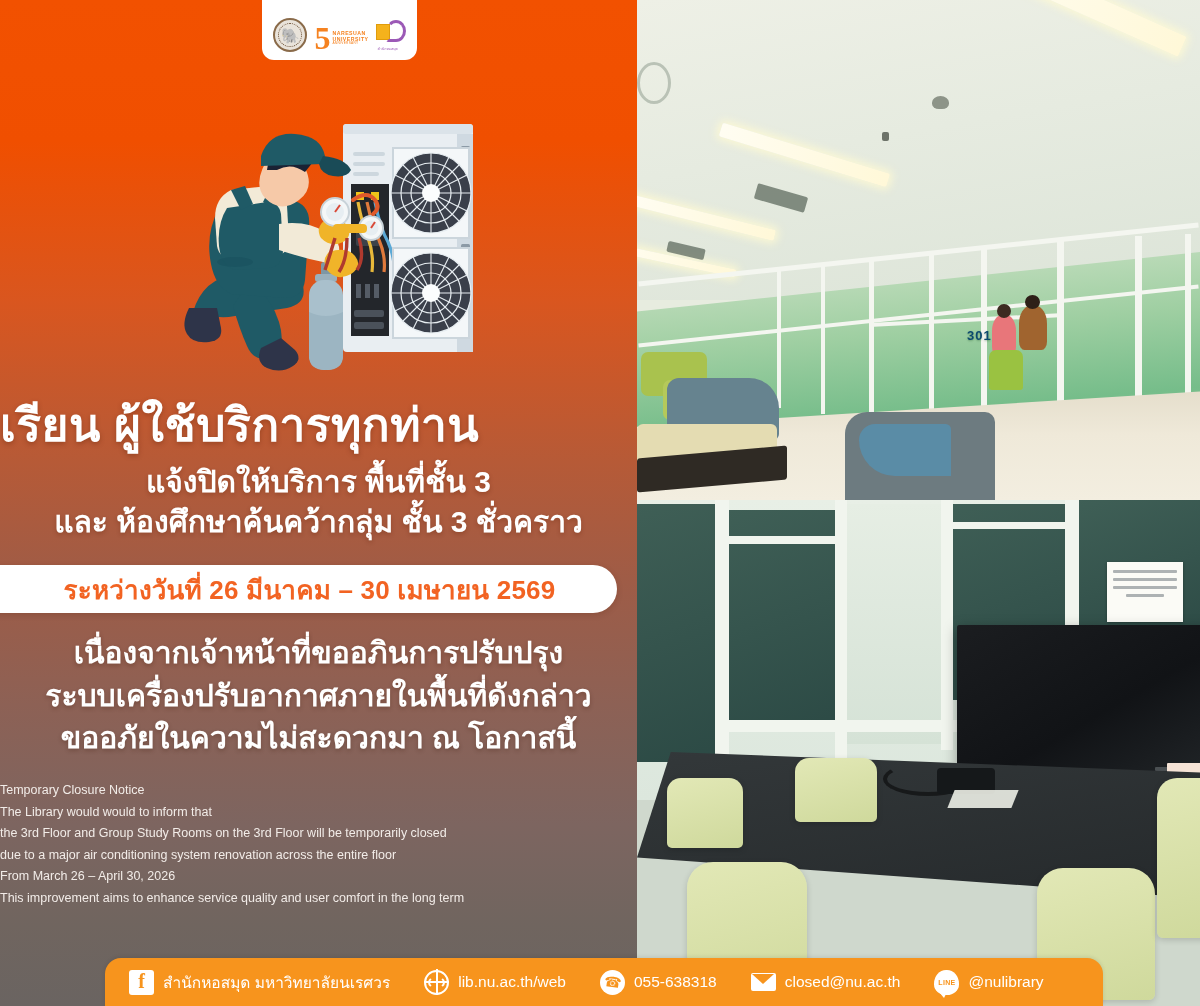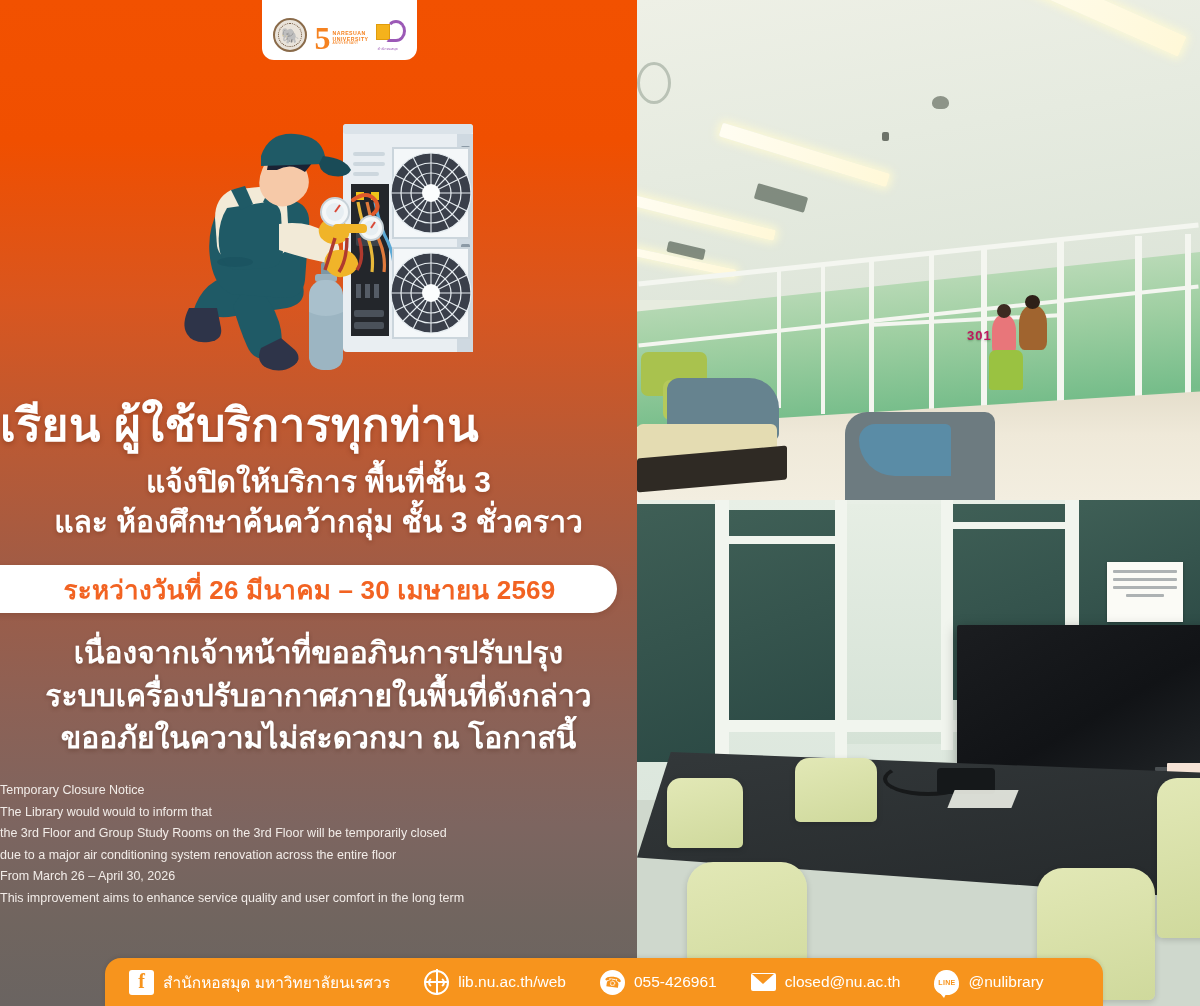--- a/index.html
+++ b/index.html
@@ -142,21 +142,21 @@
   .fan-ghost { position:absolute; left:0px; top:62px; width:34px; height:42px;
     border:3px solid #9aa597; border-radius:50%; opacity:.6; }
 
   .glasswall { position:absolute; left:0; top:252px; width:563px; height:248px;
     background:linear-gradient(175deg,#cfe3c8 0%,#9fcfa2 35%,#76bd8a 62%,#a9d3ae 100%);
     clip-path:polygon(0 24%,100% 0,100% 100%,0 100%); }
   .mull { position:absolute; background:#f4f6f0; }
   .floor { position:absolute; left:0; bottom:0; width:563px; height:118px;
     background:linear-gradient(180deg,#e3dcc9 0%,#efe9d9 45%,#f3eee0 100%);
     clip-path:polygon(0 38%,100% 8%,100% 100%,0 100%); }
-  .room-num { position:absolute; color:#be185d; font-size:13px; letter-spacing:1px;
+  .room-num { position:absolute; color:#0c4a6e; font-size:13px; letter-spacing:1px;
     font-weight:bold; text-shadow:0 1px 2px rgba(0,60,20,.3); }
 
   .sofa { position:absolute; border-radius:7px; }
   .s-green { left:4px; top:352px; width:66px; height:44px; background:#a9c24e; }
   .s-green2{ left:26px; top:380px; width:64px; height:40px; background:#b5c95a; }
   .s-teal  { left:30px; top:378px; width:112px; height:62px; background:#66838f;
     border-radius:12px 30px 6px 6px; }
   .s-cream { left:0px; top:424px; width:140px; height:44px; background:#e4dcb2; border-radius:6px; }
   .s-table { left:0px; top:452px; width:150px; height:34px; background:#2f2a24;
     border-radius:3px; transform:skewY(-5deg); }
@@ -487,21 +487,21 @@
     <div class="c-item" style="margin-left:34px;">
       <span class="ic ic-globe">
           <i></i>
         </span>
       <span class="lbl">lib.nu.ac.th/web</span>
     </div>
     <div class="c-item" style="margin-left:34px;">
       <span class="ic ic-phone">
           <span>☎</span>
         </span>
-      <span class="lbl">055-426961</span>
+      <span class="lbl">055-638318</span>
     </div>
     <div class="c-item" style="margin-left:34px;">
       <span class="ic">
           <span class="ic-mail"></span>
         </span>
       <span class="lbl">closed@nu.ac.th</span>
     </div>
     <div class="c-item" style="margin-left:34px;">
       <span class="ic ic-line">
         <span>LINE</span>

